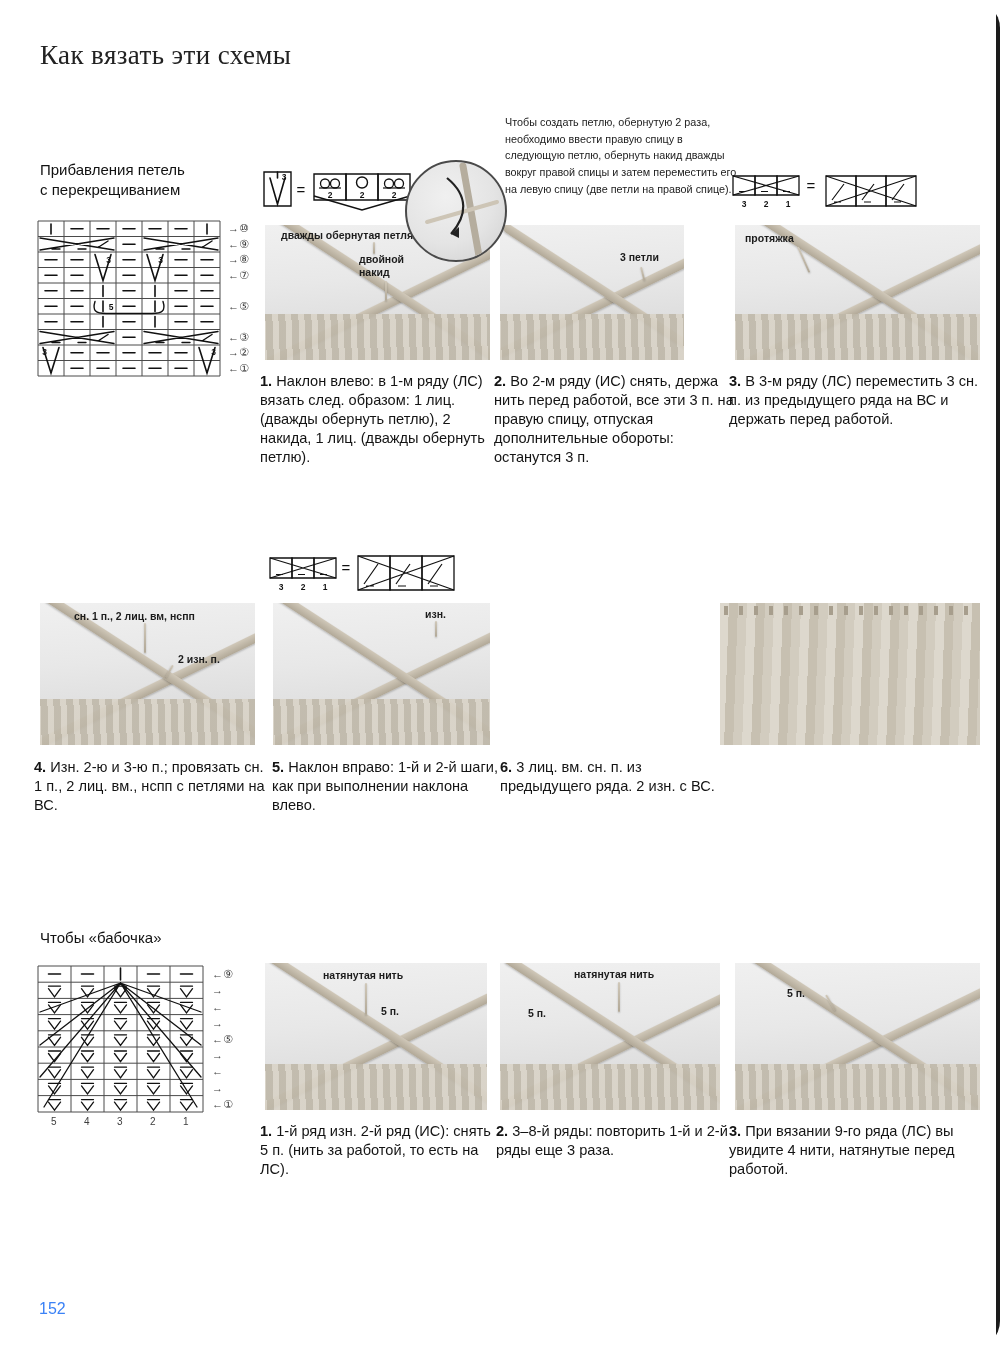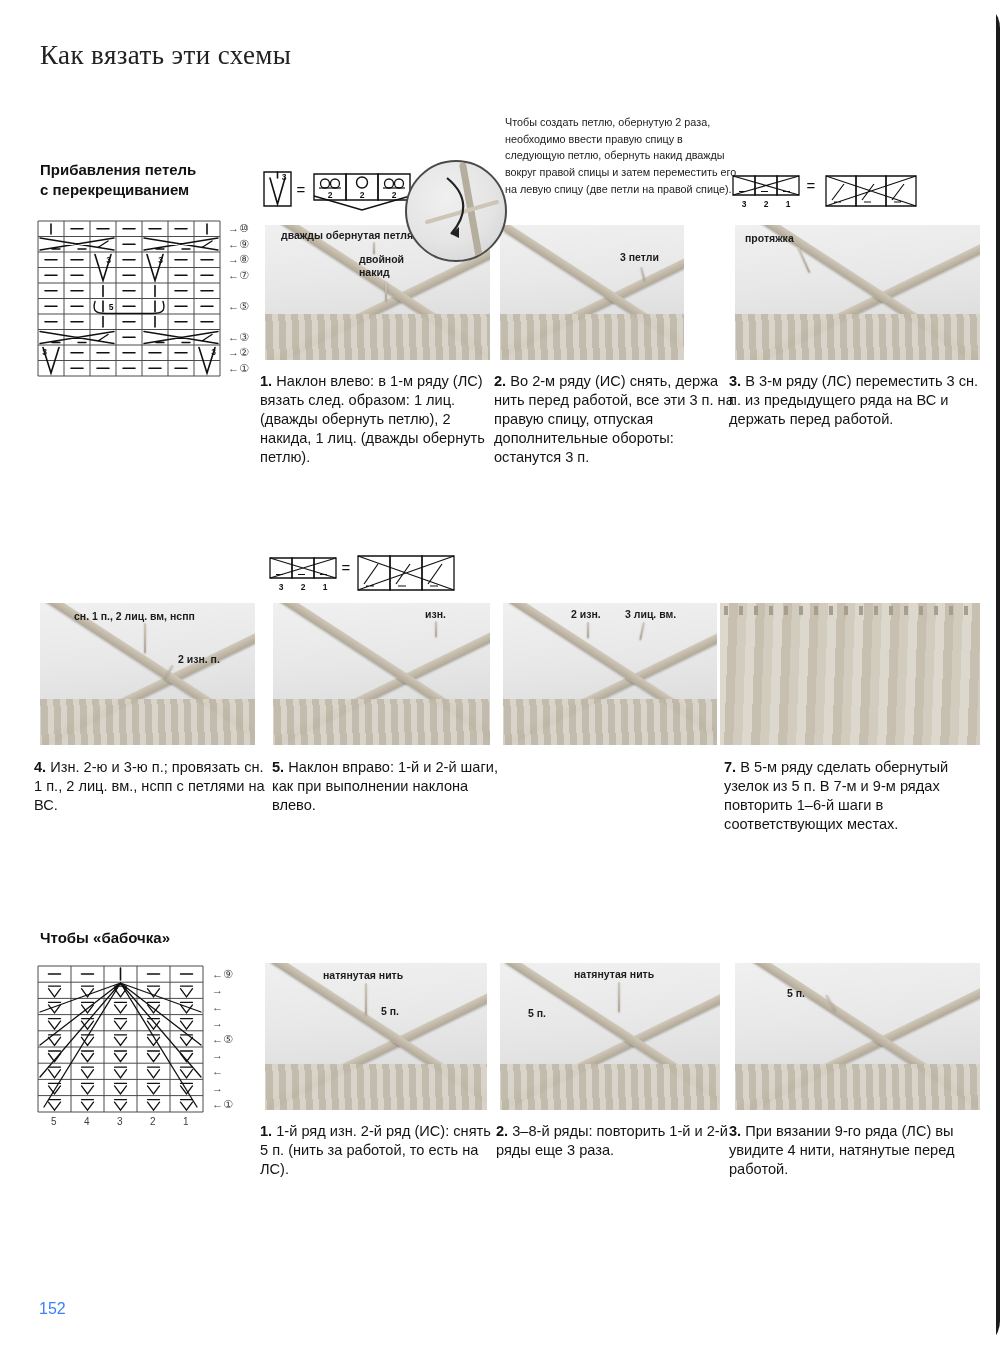--- a/index.html
+++ b/index.html
@@ -1,21 +1,21 @@
 <!DOCTYPE html>
 <html><head>
 <meta charset="utf-8">
 <style>
   html,body{margin:0;padding:0;background:#fff;}
   .page{position:relative;width:1000px;height:1349px;background:#ffffff;overflow:hidden;
         font-family:"Liberation Sans","DejaVu Sans",sans-serif;color:#1a1a1a;border-radius:28px;}
   .edge{position:absolute;right:0;top:0;width:4px;height:100%;background:#1b1b1b;}
   .title{position:absolute;left:40px;top:40px;margin:0;font-family:"Liberation Serif","DejaVu Serif",serif;
          font-weight:400;font-size:27px;letter-spacing:.4px;color:#222;}
-  .sec-heading{position:absolute;font-size:15px;font-weight:700;line-height:1.3;color:#111;}
+  .sec-heading{position:absolute;font-size:15px;font-weight:400;line-height:1.3;color:#111;}
   .note{position:absolute;left:505px;top:114px;width:238px;margin:0;font-size:10.8px;line-height:1.55;color:#222;}
   .caption{position:absolute;margin:4px;font-size:14.6px;line-height:1.3;text-align:left;color:#141414;}
   .caption b{font-weight:700;}
   .photo{position:absolute;background:linear-gradient(175deg,#f0f0f0 0%,#e8e8e8 40%,#dedede 72%,#d0d0d0 100%);overflow:hidden;}
   .photo i{display:block;position:absolute;height:9px;border-radius:5px;
            background:linear-gradient(#d0c8b9,#b1a897);box-shadow:0 1px 2px rgba(0,0,0,.22);}
   .photo .n1{width:150%;left:-22%;top:56%;transform:rotate(-26deg);}
   .photo .n2{width:130%;right:-22%;top:46%;transform:rotate(33deg);}
   .photo .loops{position:absolute;left:-4px;right:-4px;bottom:-4px;height:50px;
            background:repeating-linear-gradient(88deg,#d9d3c7 0 6px,#bfb8a9 6px 13px);opacity:.9;}
@@ -181,36 +181,27 @@
     <i class="lead" style="left:104px;top:20px;height:30px"></i>
     <i class="lead" style="left:132px;top:62px;height:14px;transform:rotate(30deg)"></i>
   </div>
   <div class="photo" style="left:273px;top:603px;width:217px;height:142px">
     <i class="n1"></i>
     <i class="n2"></i>
     <div class="loops"></div>
     <span class="plabel" style="left:152px;top:5px">изн.</span>
     <i class="lead" style="left:162px;top:18px;height:16px"></i>
   </div>
-  <div class="photo" style="left:503px;top:603px;width:214px;height:142px">
-    <i class="n1"></i>
-    <i class="n2"></i>
-    <div class="loops"></div>
-    <span class="plabel" style="left:68px;top:5px">2 изн.</span>
-    <span class="plabel" style="left:122px;top:5px">3 лиц. вм.</span>
-    <i class="lead" style="left:84px;top:19px;height:16px"></i>
-    <i class="lead" style="left:140px;top:19px;height:18px;transform:rotate(12deg)"></i>
-  </div>
   <div class="photo swatch" style="left:720px;top:603px;width:260px;height:142px">
     <div class="picots"></div>
   </div>
 
   <p class="caption" style="left:30px;top:754px;width:232px"><b>4.</b> <span>Изн. 2-ю и 3-ю п.; провязать сн. 1 п., 2 лиц. вм., нспп с петлями на ВС.</span></p>
   <p class="caption" style="left:268px;top:754px;width:228px"><b>5.</b> <span>Наклон вправо: 1-й и 2-й шаги, как при выполнении наклона влево.</span></p>
-  <p class="caption" style="left:720px;top:754px;width:258px"><b>7.</b> <span>В 5-м ряду сделать обернутый узелок из 5 п. В 7-м и 9-м рядах повторить 1–6-й шаги в соответствующих местах.</span></p>
+  <p class="caption" style="left:496px;top:754px;width:230px"><b>6.</b> <span>3 лиц. вм. сн. п. из предыдущего ряда. 2 изн. с ВС.</span></p>
 
   <div class="sec-heading" style="left:40px;top:928px">
     <span>Чтобы «бабочка»</span>
   </div>
 
   <div class="chart" style="left:38px;top:966px;width:220px;height:165px">
     <svg width="165" height="146" viewBox="0 0 165 146">
       <path fill="none" stroke="#4a4a4a" stroke-width="1" d="M0,0H165 M0,16.2H165 M0,32.4H165 M0,48.6H165 M0,64.8H165 M0,81H165 M0,97.2H165 M0,113.4H165 M0,129.6H165 M0,146H165 M0,0V146 M33,0V146 M66,0V146 M99,0V146 M132,0V146 M165,0V146"></path>
       <path fill="none" stroke="#111" stroke-width="1.6" stroke-linecap="round" d="M10.5,8H22.5 M43.5,8H55.5 M109.5,8H121.5 M142.5,8H154.5 M82.5,2V14"></path>
       <path id="c2glyphs" fill="none" stroke="#111" stroke-width="1.3" stroke-linecap="round" d="M10.5,20.2H22.5 M10.5,22.7L16.5,30.8L22.5,22.7 M43.5,20.2H55.5 M43.5,22.7L49.5,30.8L55.5,22.7 M76.5,20.2H88.5 M76.5,22.7L82.5,30.8L88.5,22.7 M109.5,20.2H121.5 M109.5,22.7L115.5,30.8L121.5,22.7 M142.5,20.2H154.5 M142.5,22.7L148.5,30.8L154.5,22.7 M10.5,36.4H22.5 M10.5,38.9L16.5,47.0L22.5,38.9 M43.5,36.4H55.5 M43.5,38.9L49.5,47.0L55.5,38.9 M76.5,36.4H88.5 M76.5,38.9L82.5,47.0L88.5,38.9 M109.5,36.4H121.5 M109.5,38.9L115.5,47.0L121.5,38.9 M142.5,36.4H154.5 M142.5,38.9L148.5,47.0L154.5,38.9 M10.5,52.6H22.5 M10.5,55.1L16.5,63.2L22.5,55.1 M43.5,52.6H55.5 M43.5,55.1L49.5,63.2L55.5,55.1 M76.5,52.6H88.5 M76.5,55.1L82.5,63.2L88.5,55.1 M109.5,52.6H121.5 M109.5,55.1L115.5,63.2L121.5,55.1 M142.5,52.6H154.5 M142.5,55.1L148.5,63.2L154.5,55.1 M10.5,68.8H22.5 M10.5,71.3L16.5,79.4L22.5,71.3 M43.5,68.8H55.5 M43.5,71.3L49.5,79.4L55.5,71.3 M76.5,68.8H88.5 M76.5,71.3L82.5,79.4L88.5,71.3 M109.5,68.8H121.5 M109.5,71.3L115.5,79.4L121.5,71.3 M142.5,68.8H154.5 M142.5,71.3L148.5,79.4L154.5,71.3 M10.5,85.0H22.5 M10.5,87.5L16.5,95.6L22.5,87.5 M43.5,85.0H55.5 M43.5,87.5L49.5,95.6L55.5,87.5 M76.5,85.0H88.5 M76.5,87.5L82.5,95.6L88.5,87.5 M109.5,85.0H121.5 M109.5,87.5L115.5,95.6L121.5,87.5 M142.5,85.0H154.5 M142.5,87.5L148.5,95.6L154.5,87.5 M10.5,101.2H22.5 M10.5,103.7L16.5,111.8L22.5,103.7 M43.5,101.2H55.5 M43.5,103.7L49.5,111.8L55.5,103.7 M76.5,101.2H88.5 M76.5,103.7L82.5,111.8L88.5,103.7 M109.5,101.2H121.5 M109.5,103.7L115.5,111.8L121.5,103.7 M142.5,101.2H154.5 M142.5,103.7L148.5,111.8L154.5,103.7 M10.5,117.4H22.5 M10.5,119.9L16.5,128.0L22.5,119.9 M43.5,117.4H55.5 M43.5,119.9L49.5,128.0L55.5,119.9 M76.5,117.4H88.5 M76.5,119.9L82.5,128.0L88.5,119.9 M109.5,117.4H121.5 M109.5,119.9L115.5,128.0L121.5,119.9 M142.5,117.4H154.5 M142.5,119.9L148.5,128.0L154.5,119.9 M10.5,133.6H22.5 M10.5,136.1L16.5,144.2L22.5,136.1 M43.5,133.6H55.5 M43.5,136.1L49.5,144.2L55.5,136.1 M76.5,133.6H88.5 M76.5,136.1L82.5,144.2L88.5,136.1 M109.5,133.6H121.5 M109.5,136.1L115.5,144.2L121.5,136.1 M142.5,133.6H154.5 M142.5,136.1L148.5,144.2L154.5,136.1"></path>

